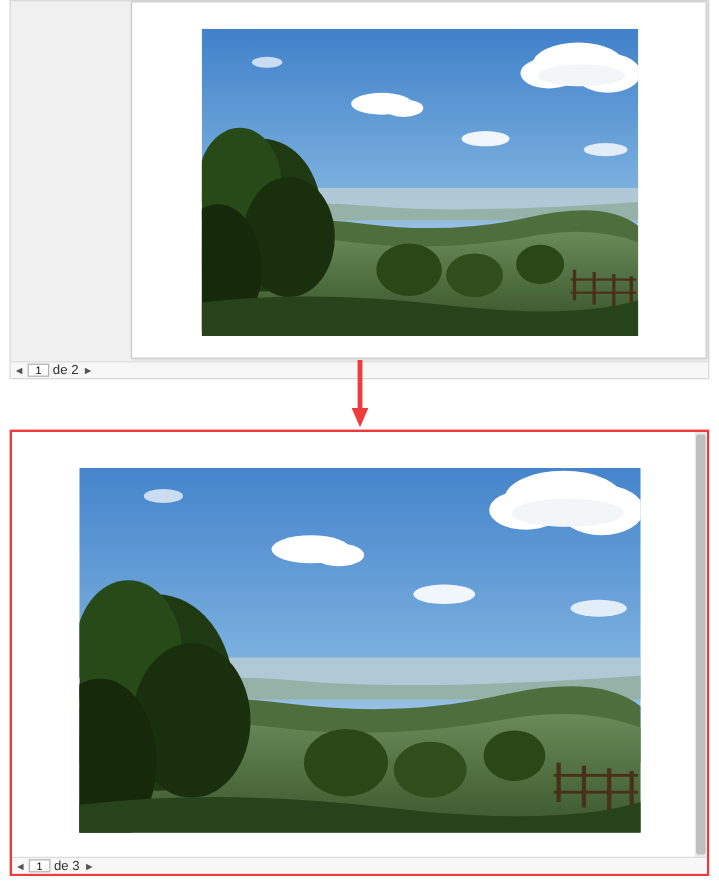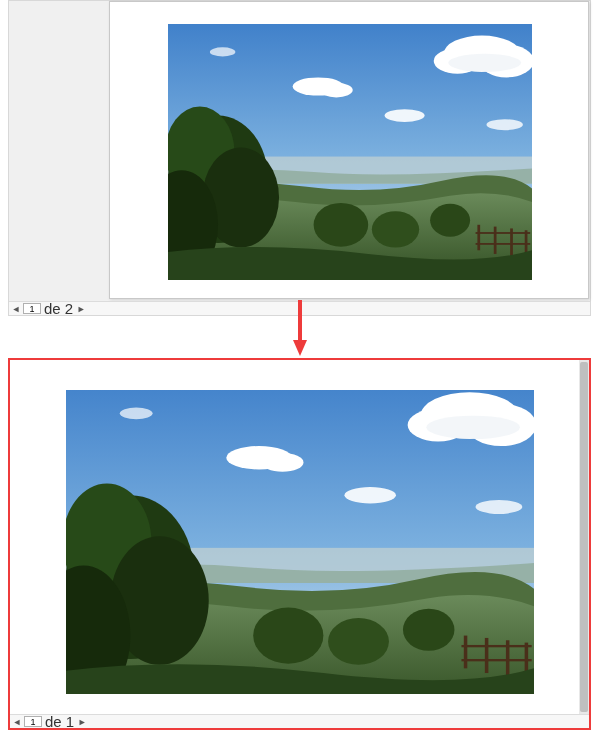--- a/index.html
+++ b/index.html
@@ -136,21 +136,21 @@
   .page-input {
     width: 18px;
     height: 11px;
     border: 1px solid #b0b0b0;
     background: #fff;
     font-size: 9px;
     text-align: center;
     line-height: 10px;
   }
   .of-label {
-    font-size: 15px;
+    font-size: 11px;
     color: #333;
     padding: 0 1px;
   }
 
   
   .arrow-down {
     position: absolute;
     left: 293px;
     top: 300px;
     width: 14px;
@@ -248,16 +248,16 @@
         </svg>
     </div>
     <div class="scrollbar-v">
       <div class="thumb"></div>
       <div class="down-icon">⇩</div>
     </div>
   </div>
   <div class="nav">
     <span class="nav-btn">◄</span>
     <span class="page-input">1</span>
-    <span class="of-label">de 1</span>
+    <span class="of-label">de 3</span>
     <span class="nav-btn">►</span>
   </div>
 </div>
 
 </body></html>

